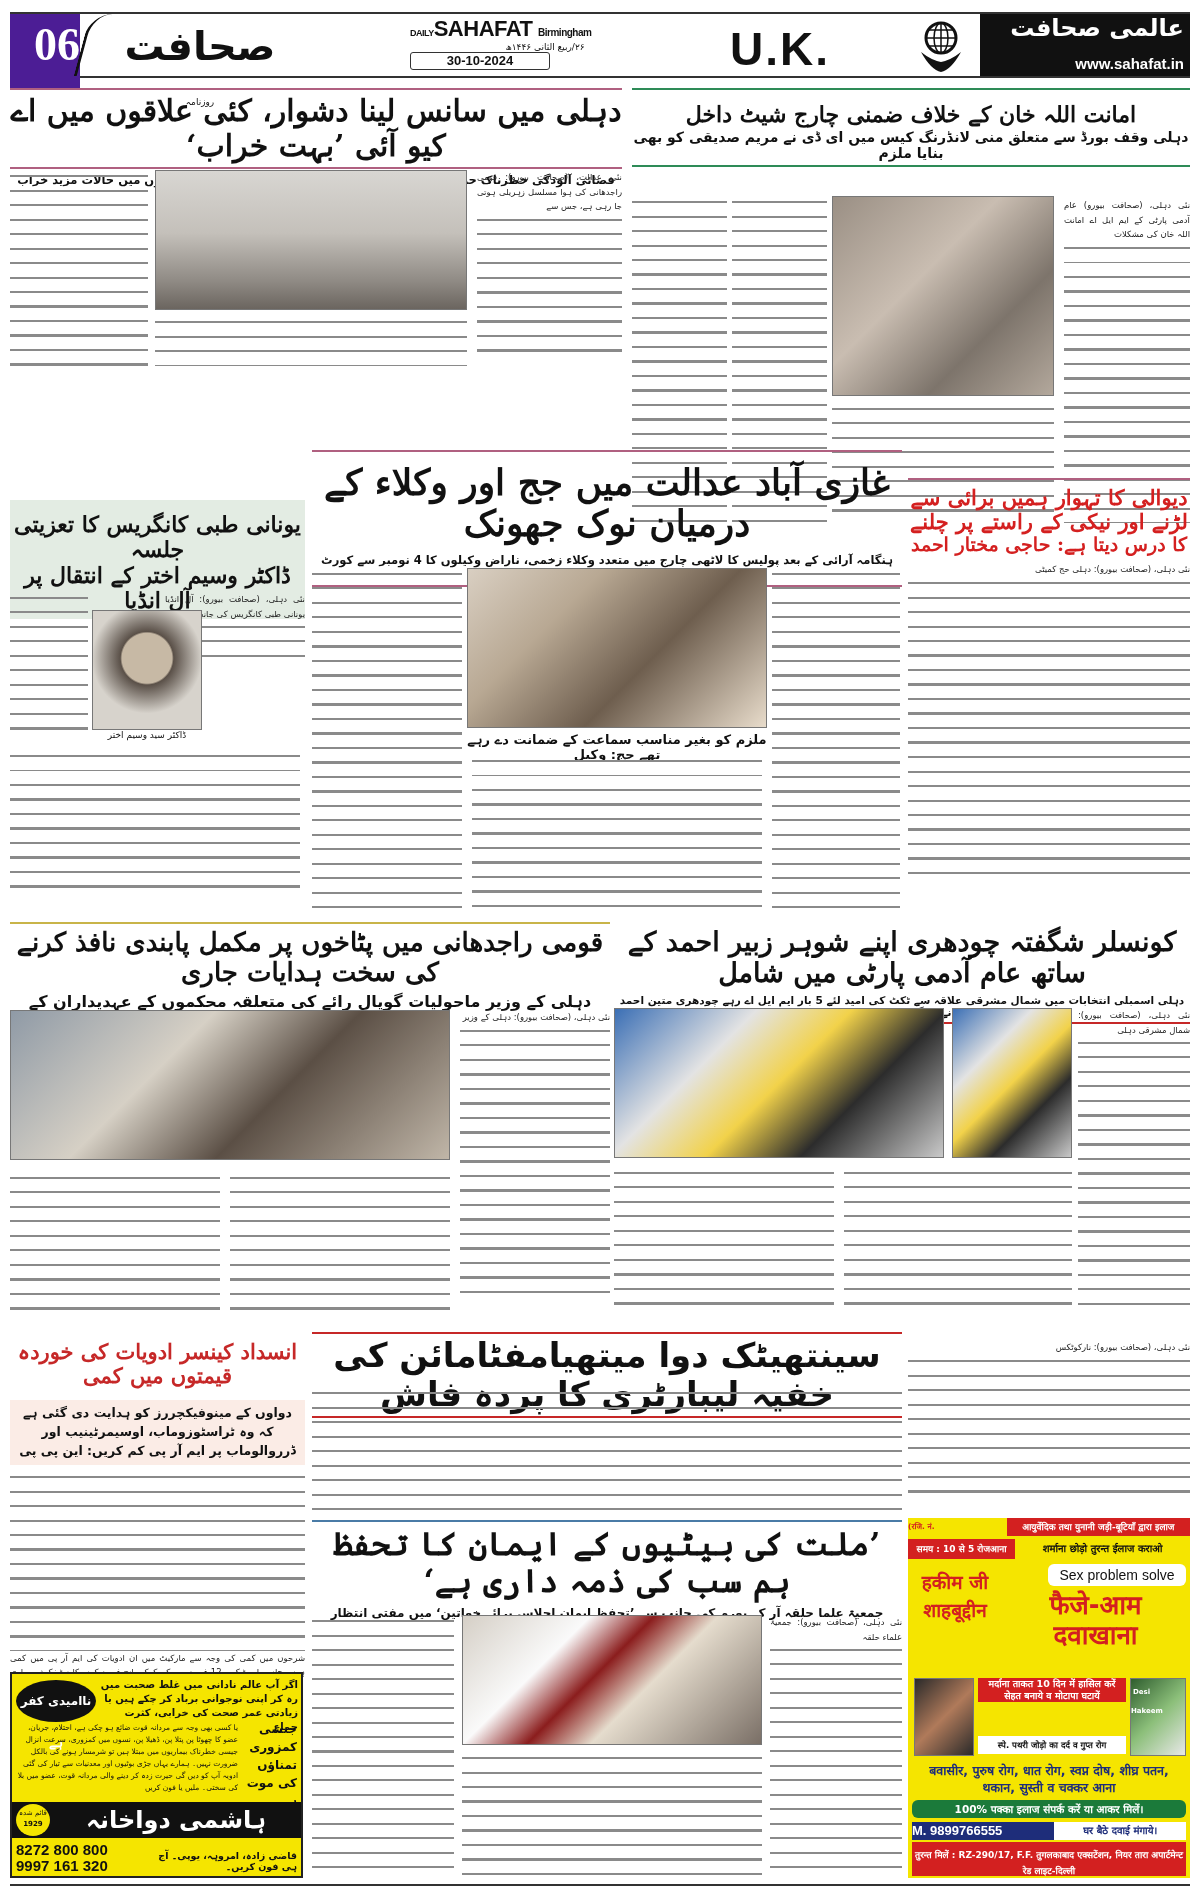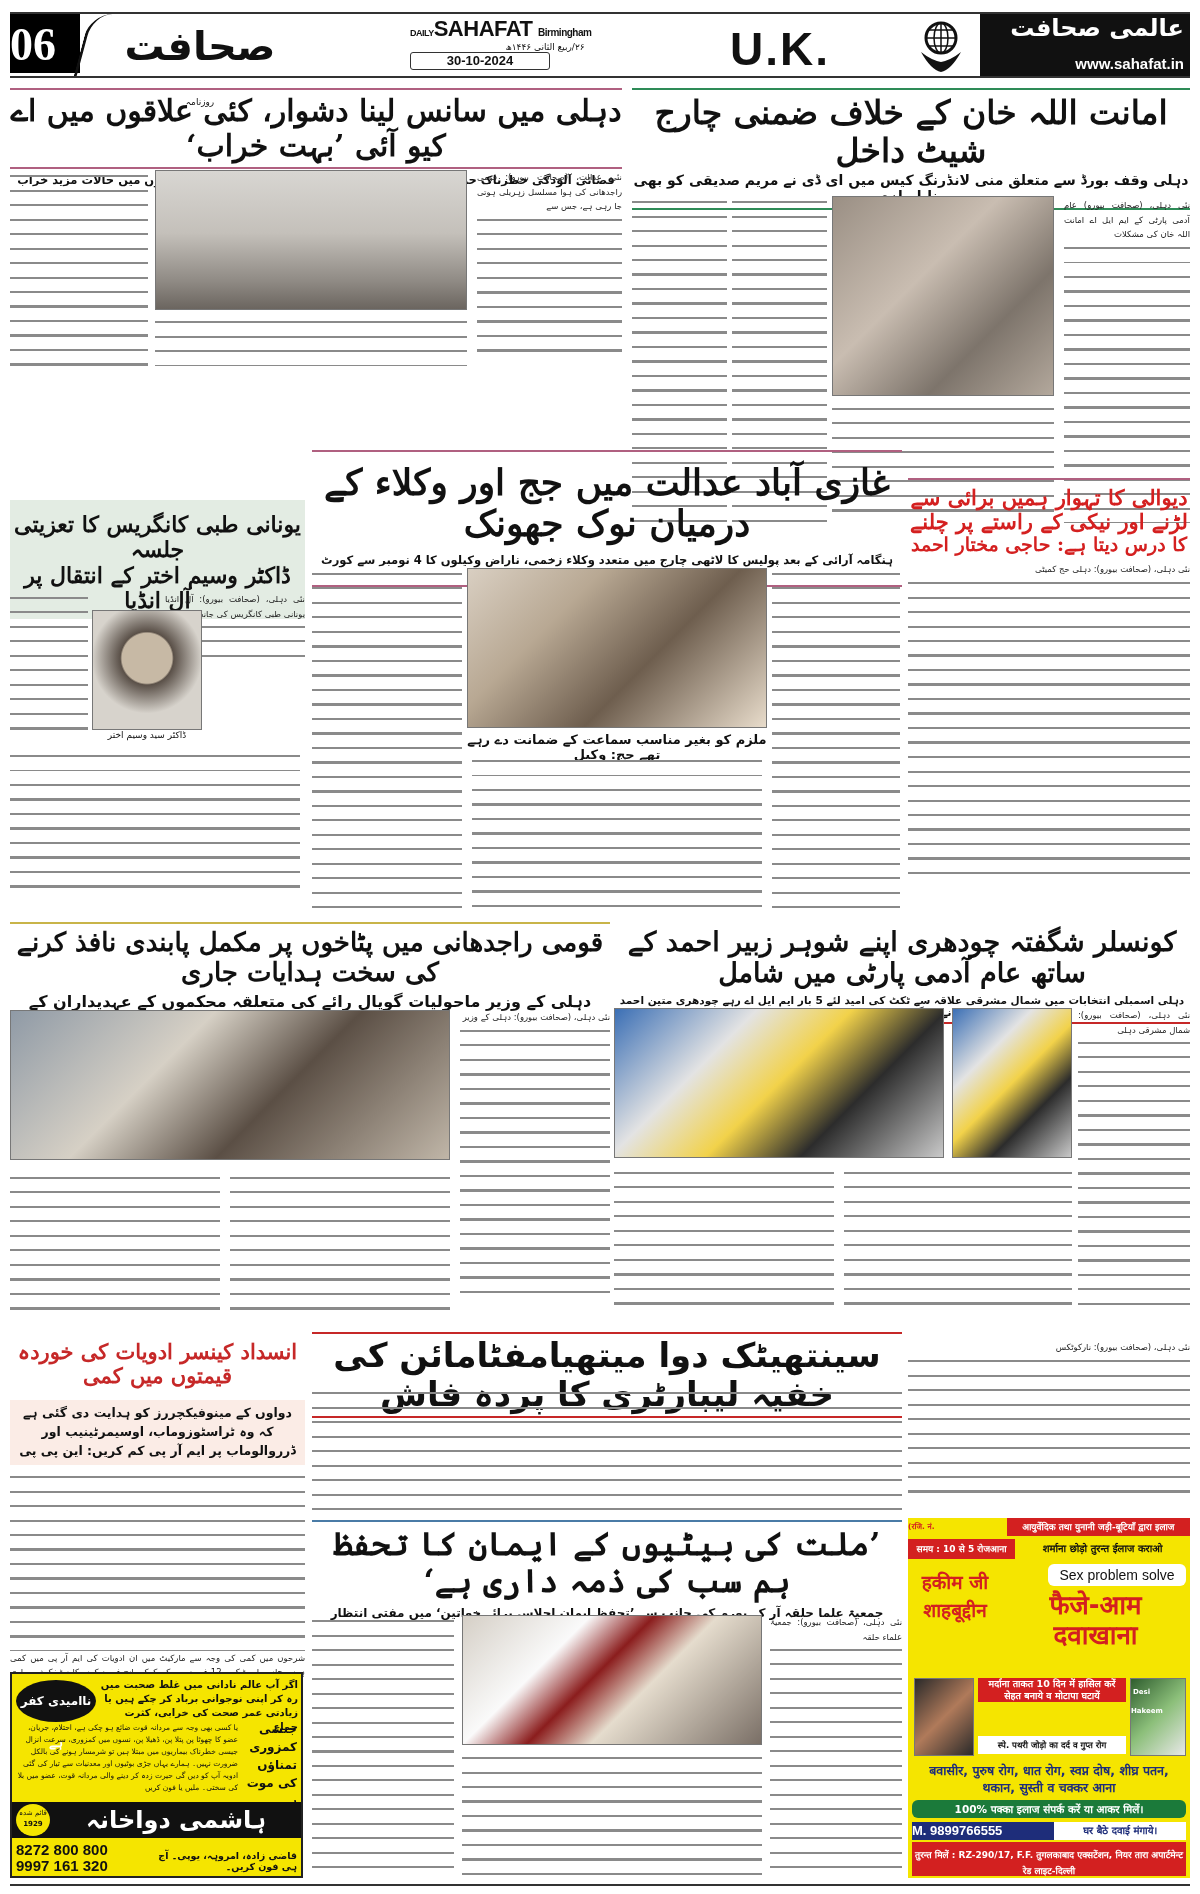--- a/index.html
+++ b/index.html
@@ -3,21 +3,21 @@
 <meta charset="utf-8">
 <style>
   * { box-sizing: border-box; margin: 0; padding: 0; }
   html, body { width: 1200px; height: 1894px; background: #fff; overflow: hidden; }
   body { font-family: "DejaVu Sans", sans-serif; color: #111; position: relative; }
   .abs { position: absolute; }
   .rtl { direction: rtl; unicode-bidi: embed; }
 
   
   #masthead { left: 10px; top: 12px; width: 1180px; height: 66px; border-top: 2px solid #333; border-bottom: 2px solid #333; background: #fff; }
-  #page-no { left: 0; top: 0; width: 70px; height: 59px; background: #000000; color: #fff; font: bold 46px "Liberation Serif", serif; text-align: left; line-height: 62px; }
+  #page-no { left: 0; top: 0; width: 70px; height: 74px; background: #4c1d95; color: #fff; font: bold 46px "Liberation Serif", serif; text-align: right; line-height: 62px; }
   #slash-left { left: 72px; top: 0; width: 22px; height: 62px; border-left: 3px solid #111; border-radius: 30px 0 0 0; transform: skewX(-15deg); }
   #paper-name-ur { left: 110px; top: 4px; width: 160px; height: 56px; font: bold 40px "DejaVu Sans", sans-serif; text-align: center; line-height: 56px; }
   #daily-box { left: 400px; top: 2px; width: 200px; height: 58px; }
   #daily-title { font: bold 22px "Liberation Sans", sans-serif; letter-spacing: -0.5px; }
   #daily-title small { font-size: 9px; }
   #daily-city { font: bold 10px "Liberation Sans", sans-serif; }
   #hijri-date { font-size: 9px; text-align: center; padding-left: 70px; }
   #date-box { border: 1px solid #333; border-radius: 3px; width: 140px; margin-left: 0; text-align: center; font: bold 13px "Liberation Sans", sans-serif; height: 18px; line-height: 16px; }
   #uk-label { left: 720px; top: 8px; font: bold 46px "Liberation Sans", sans-serif; letter-spacing: 2px; }
   #logo-globe { left: 905px; top: 4px; width: 52px; height: 56px; }
@@ -75,21 +75,21 @@
     <path d="M6 34 Q16 52 26 54 Q36 52 46 34 Q36 42 26 44 Q16 42 6 34Z" fill="#111"></path>
   </svg>
   <div id="right-brand" class="abs">
     <div id="brand-ur" class="rtl">عالمی صحافت</div>
     <div id="brand-url">www.sahafat.in</div>
   </div>
 </header>
 
 <section class="abs" style="left:632px;top:88px;width:558px;height:440px;">
   <div class="rule-green"></div>
-  <h1 class="headline rtl" style="font-size:33px;margin-top:4px;">امانت اللہ خان کے خلاف ضمنی چارج شیٹ داخل</h1>
+  <h1 class="headline rtl" style="font-size:22px;margin-top:12px;">امانت اللہ خان کے خلاف ضمنی چارج شیٹ داخل</h1>
   <h2 class="sub rtl" style="font-size:14px;margin-top:2px;">دہلی وقف بورڈ سے متعلق منی لانڈرنگ کیس میں ای ڈی نے مریم صدیقی کو بھی بنایا ملزم</h2>
   <div class="rule-green" style="margin-top:4px;"></div>
   <div class="abs body-text" style="right:0;top:110px;width:126px;height:325px;">
     <p>نئی دہلی، (صحافت بیورو) عام آدمی پارٹی کے ایم ایل اے امانت اللہ خان کی مشکلات</p>
     <div class="lines" style="height:290px"></div>
   </div>
   <div class="abs photo" style="left:200px;top:108px;width:222px;height:200px;"></div>
   <div class="abs lines" style="left:200px;top:315px;width:222px;height:120px;"></div>
   <div class="abs lines" style="left:0;top:108px;width:95px;height:328px;"></div>
   <div class="abs lines" style="left:100px;top:108px;width:95px;height:328px;"></div>

